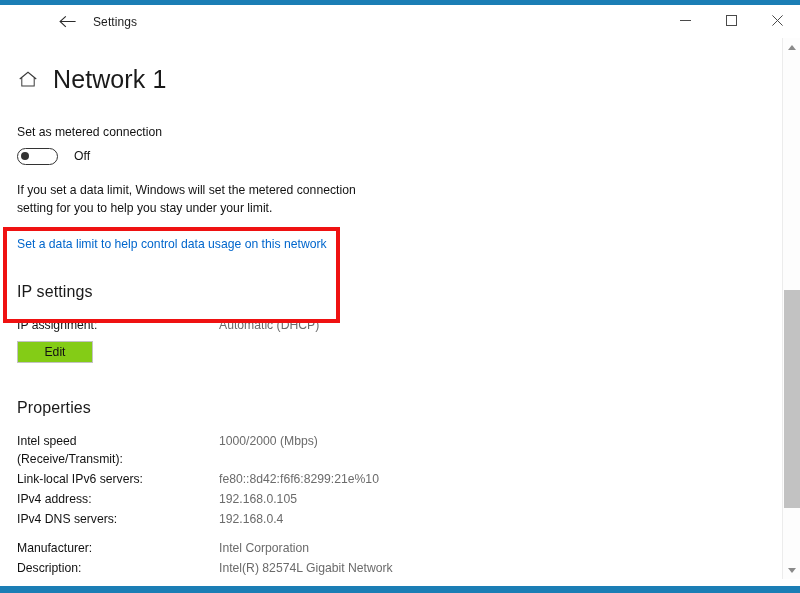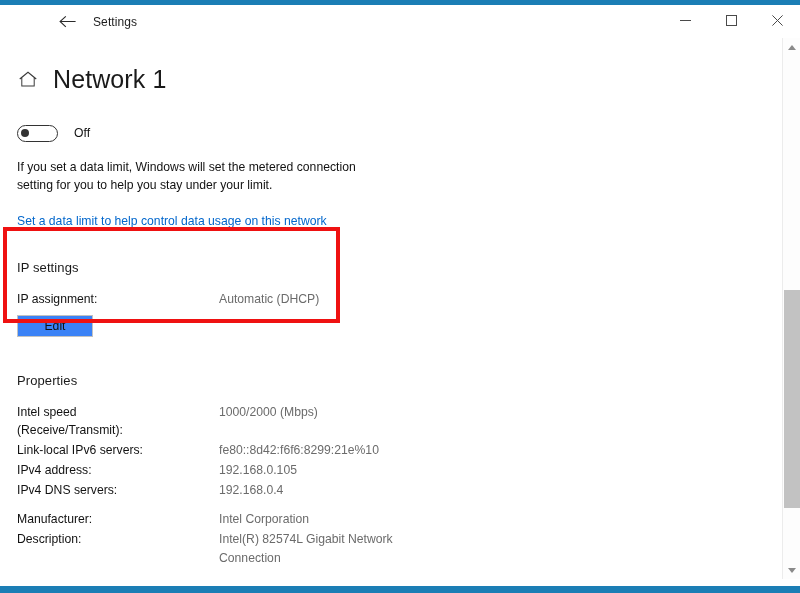--- a/index.html
+++ b/index.html
@@ -169,21 +169,21 @@
   .data-limit-link {
     font-size: 12.2px;
     color: #0066cc;
     text-decoration: none;
     display: inline-block;
     margin-bottom: 30px;
   }
 
   
   .section-heading {
-    font-size: 13px;
+    font-size: 16px;
     font-weight: 400;
     color: #1a1a1a;
     margin: 0 0 15px 0;
     letter-spacing: 0.1px;
   }
 
   
   .prop-row {
     display: flex;
     font-size: 12.2px;
@@ -202,21 +202,21 @@
   }
 
   
   .btn {
     display: inline-flex;
     align-items: center;
     justify-content: center;
     min-width: 76px;
     height: 22px;
     padding: 0 12px;
-    background: #3b82f6;
+    background: #84cc16;
     border: 1px solid #c2c2c2;
     font-family: "Liberation Sans", sans-serif;
     font-size: 12.2px;
     color: #121212;
     box-sizing: border-box;
   }
 
   
   .ip-settings-block {
     position: relative;
@@ -315,20 +315,21 @@
         <span class="home-icon">
           <svg width="20" height="18" viewBox="0 0 20 18" aria-hidden="true">
             <path d="M10 1.6 L18.6 8.6 L17.9 9.45 L16.7 8.5 L16.7 16.6 L3.3 16.6 L3.3 8.5 L2.1 9.45 L1.4 8.6 Z
                      M4.3 7.7 L4.3 15.6 L15.7 15.6 L15.7 7.7 L10 2.95 Z" fill="currentColor"></path>
           </svg>
         </span>
         <h1 class="page-title">Network 1</h1>
       </div>
 
       
+      <div class="metered-label">Set as metered connection</div>
 
       <div class="toggle-row">
         <div class="toggle">
           <div class="toggle-knob"></div>
         </div>
         <span class="toggle-state">Off</span>
       </div>
 
       <div class="metered-desc">If you set a data limit, Windows will set the metered connection setting for you to help you stay under your limit.</div>
 

